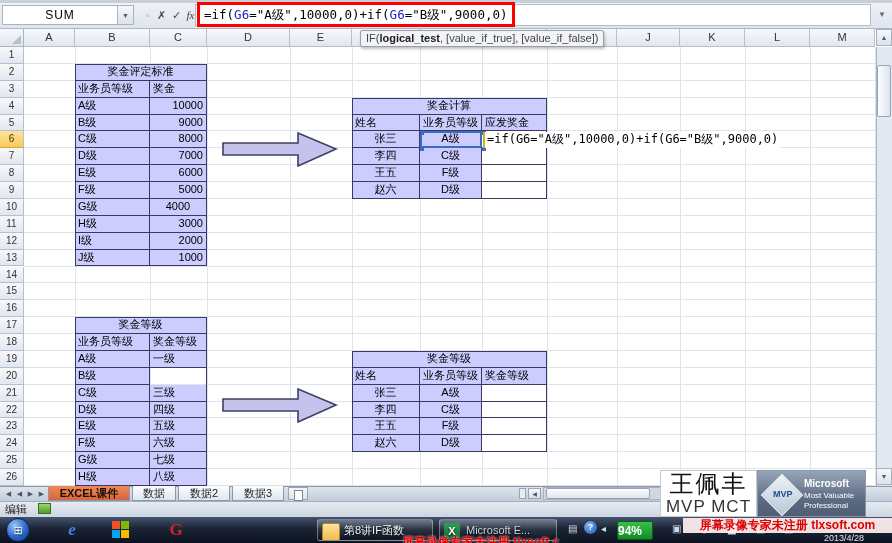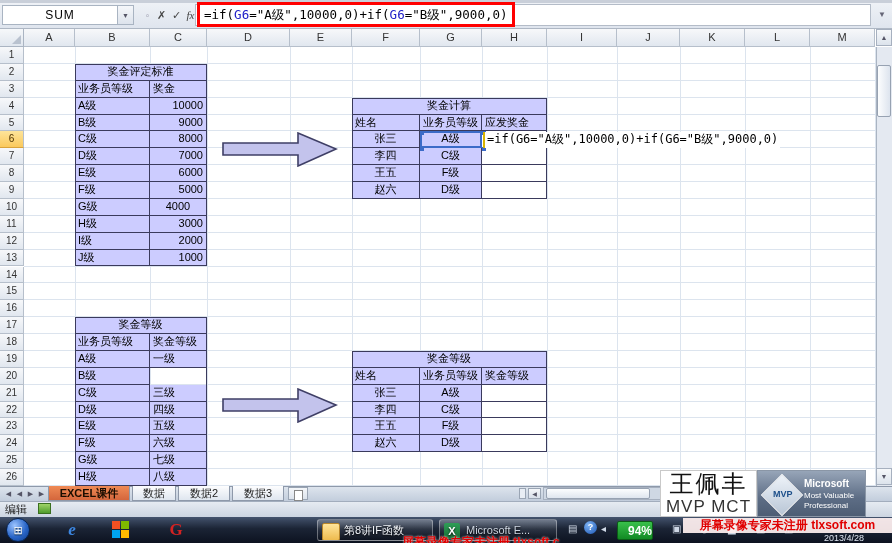--- a/index.html
+++ b/index.html
@@ -69,21 +69,21 @@
            border:1px solid rgba(255,255,255,.35);border-radius:3px;color:#f2f5fa;font-size:11px;line-height:21px;
            padding-left:26px;overflow:hidden;white-space:nowrap;text-shadow:0 1px 2px #000;}
   .tb-ic{position:absolute;left:4px;top:3px;width:16px;height:16px;border-radius:2px;}
   #start-orb{left:6px;top:518px;width:24px;height:24px;border-radius:50%;
              background:radial-gradient(circle at 35% 30%,#9cc4ff,#2a66c8 55%,#0c3a86);border:1px solid #06224f;
              color:#fff;font-size:11px;text-align:center;line-height:23px;text-shadow:0 1px 1px #024;}
   .qlaunch{top:520px;width:20px;height:20px;font-size:17px;line-height:20px;text-align:center;}
   #ms-squares{left:112px;top:521px;width:17px;height:17px;}
   #ms-squares span{position:absolute;width:8px;height:8px;}
   #battery{left:617px;top:521px;width:36px;height:19px;background:linear-gradient(#39c04b,#128a24);border:1px solid #0b5c16;
-           border-radius:2px;color:#fff;font-weight:bold;font-size:12px;text-align:right;line-height:18px;}
+           border-radius:2px;color:#fff;font-weight:bold;font-size:12px;text-align:left;line-height:18px;}
   .tray-ic{top:523px;color:#cfd8e6;font-size:10px;}
   #task-date{left:824px;top:533px;color:#dfe6f2;font-size:9px;}
   
   #badge-box{left:660px;top:470px;width:97px;height:47px;background:#fff;border:1px solid #c9c9c9;z-index:40;text-align:center;}
   #badge-name{font-size:24px;color:#111;line-height:26px;letter-spacing:2px;}
   #badge-titles{font-size:17px;color:#333;line-height:19px;letter-spacing:1px;}
   #mvp-box{left:757px;top:470px;width:109px;height:47px;z-index:40;background:linear-gradient(#97a5b8,#5d6d85 60%,#4d5d74);
            border:1px solid #8a96a6;}
   #mvp-diamond{position:absolute;left:9px;top:9px;width:28px;height:28px;background:linear-gradient(135deg,#eef3f9,#b9c6d6);
                transform:rotate(45deg);border:1px solid #fff;}
@@ -249,20 +249,21 @@
       <div class="toutline abs" style="left: 352px; top: 350.93px; width: 195px; height: 101.31px;"></div>
       <div class="abs" id="g6-ref" style="left: 420px; top: 131.425px; width: 62px; height: 16.885px;">
         <span class="refdot" style="left: -2px; top: -2px;"></span>
         <span class="refdot" style="left: 60px; top: -2px;"></span>
         <span class="refdot" style="left: -2px; top: 13.885px;"></span>
         <span class="refdot" style="left: 60px; top: 13.885px;"></span>
       </div>
       <div class="abs" id="cell-formula" style="left: 483px; top: 131.925px; height: 15.885px; line-height: 14.885px;">=if(G6="A级",10000,0)+if(G6="B级",9000,0)</div>
     </div>
 
+  <div class="abs" id="tooltip"><span>IF(</span><b>logical_test</b><span>, [value_if_true], [value_if_false])</span></div>
 
   <svg class="abs" style="left:222px;top:132px;z-index:2;" width="116" height="35">
     <polygon points="1,11 76,11 76,1 114,17 76,34 76,23 1,23" fill="#c3c3ec" stroke="#3f3f66" stroke-width="1.6"></polygon>
   </svg>
   <svg class="abs" style="left:222px;top:388px;z-index:2;" width="116" height="35">
     <polygon points="1,11 76,11 76,1 114,17 76,34 76,23 1,23" fill="#c3c3ec" stroke="#3f3f66" stroke-width="1.6"></polygon>
   </svg>
 
   <div class="abs" id="vtrack"></div>
   <div class="abs varrow" style="top:29px;">▲</div>

